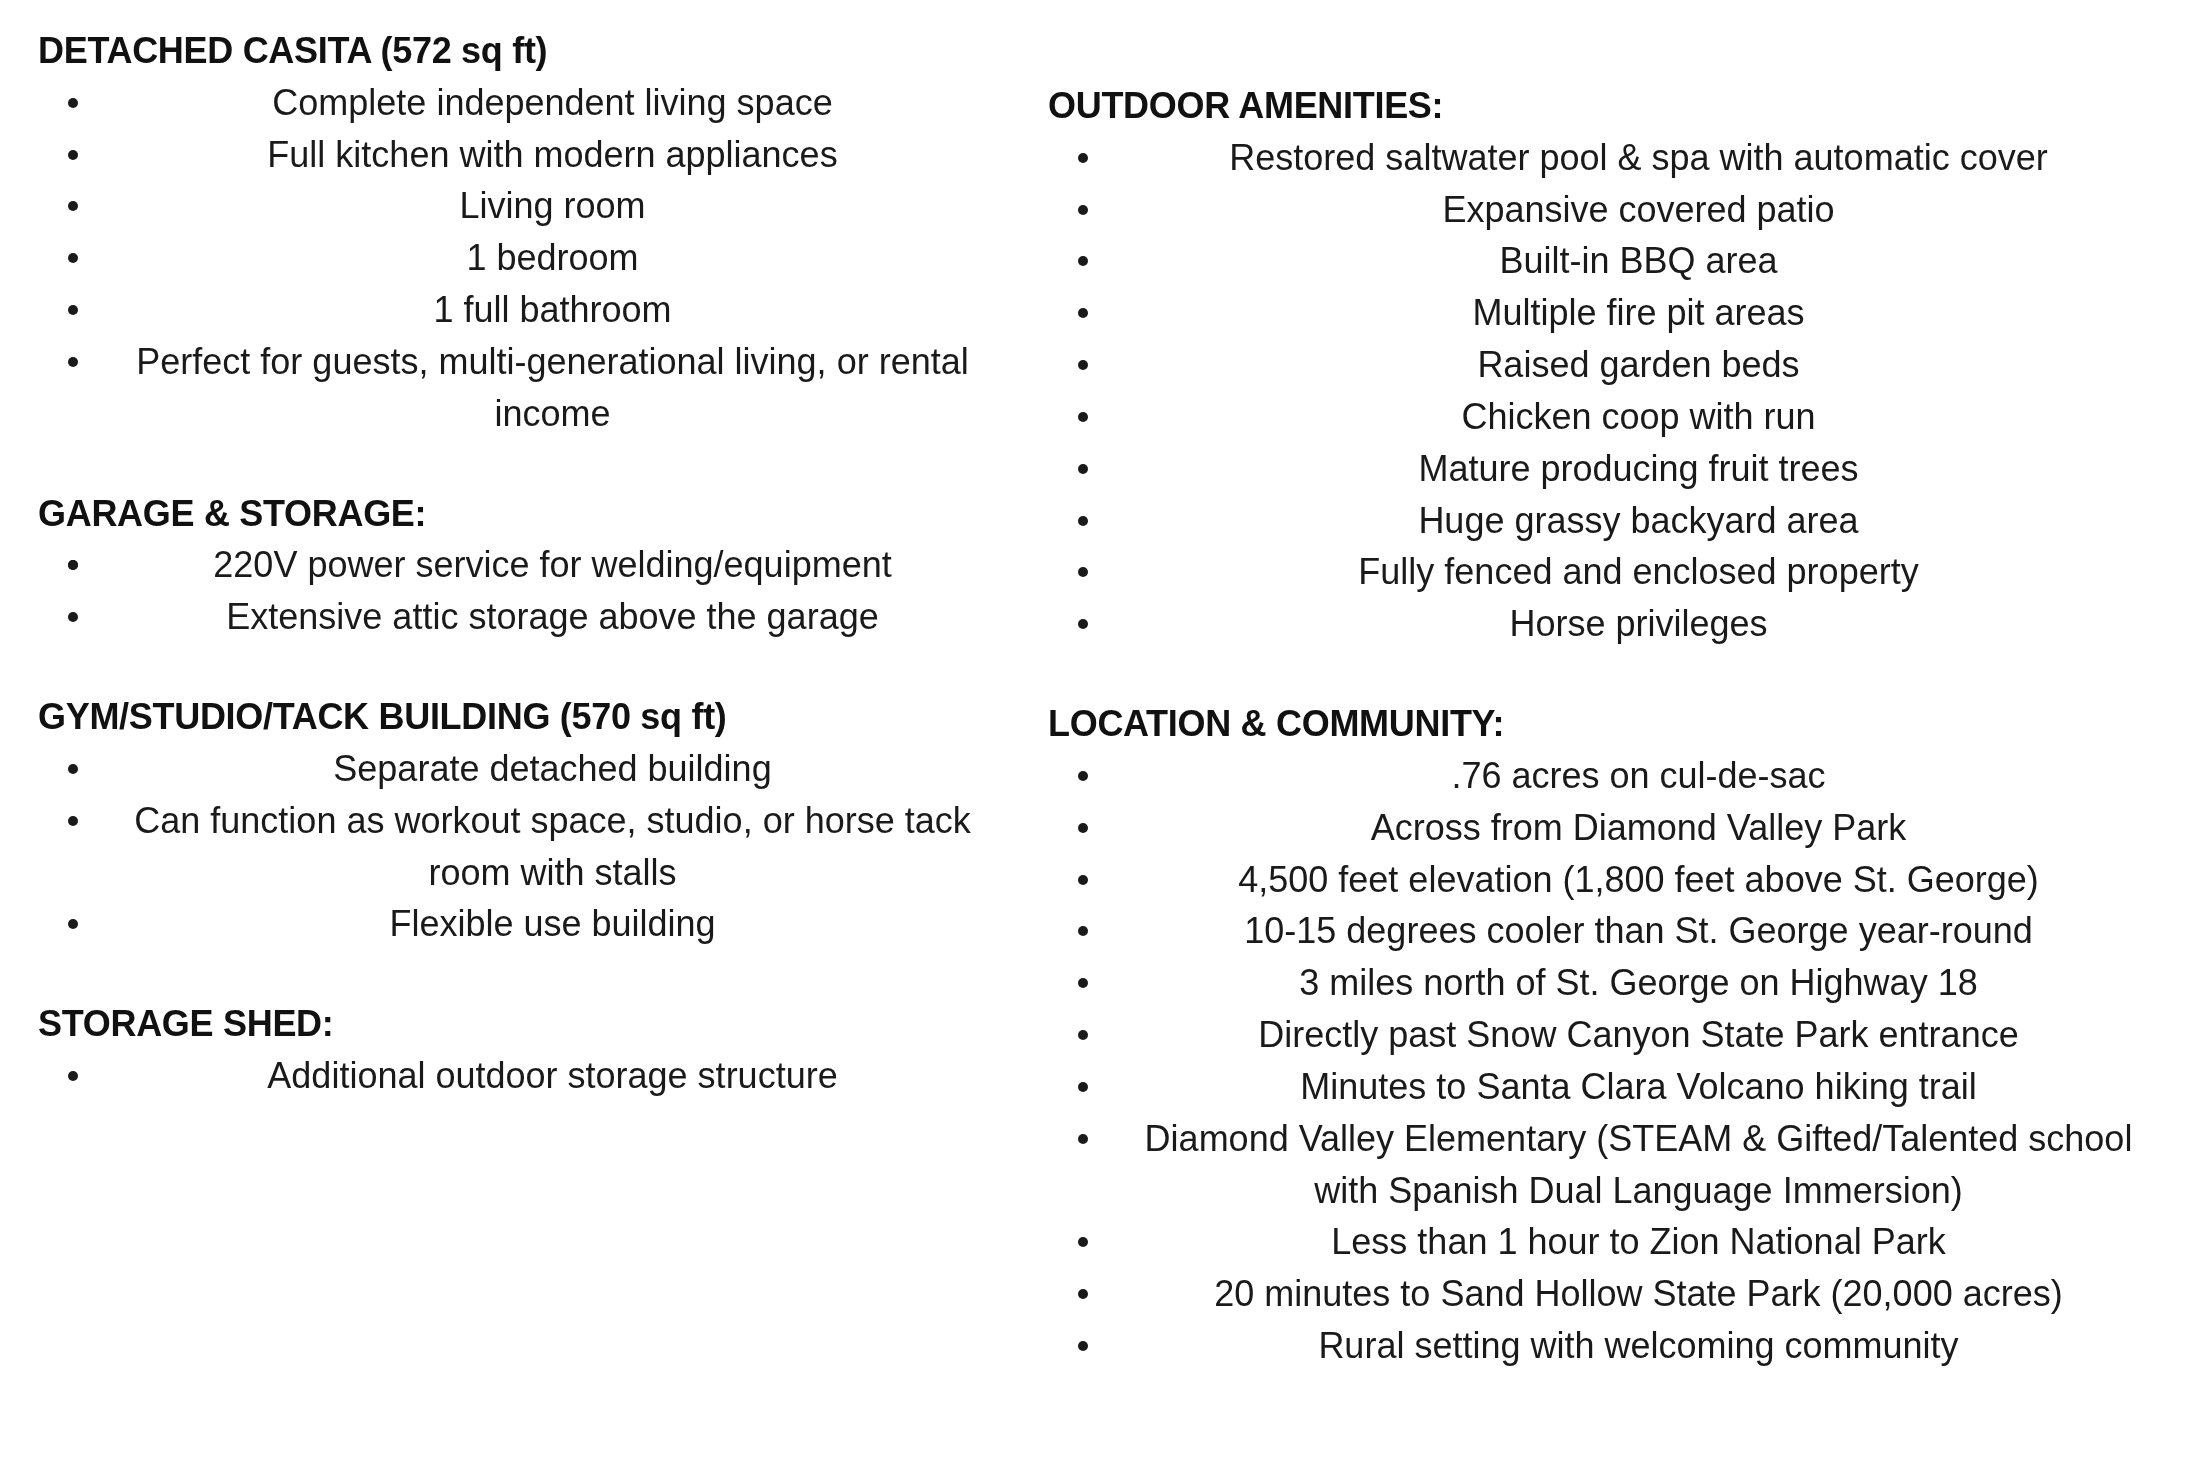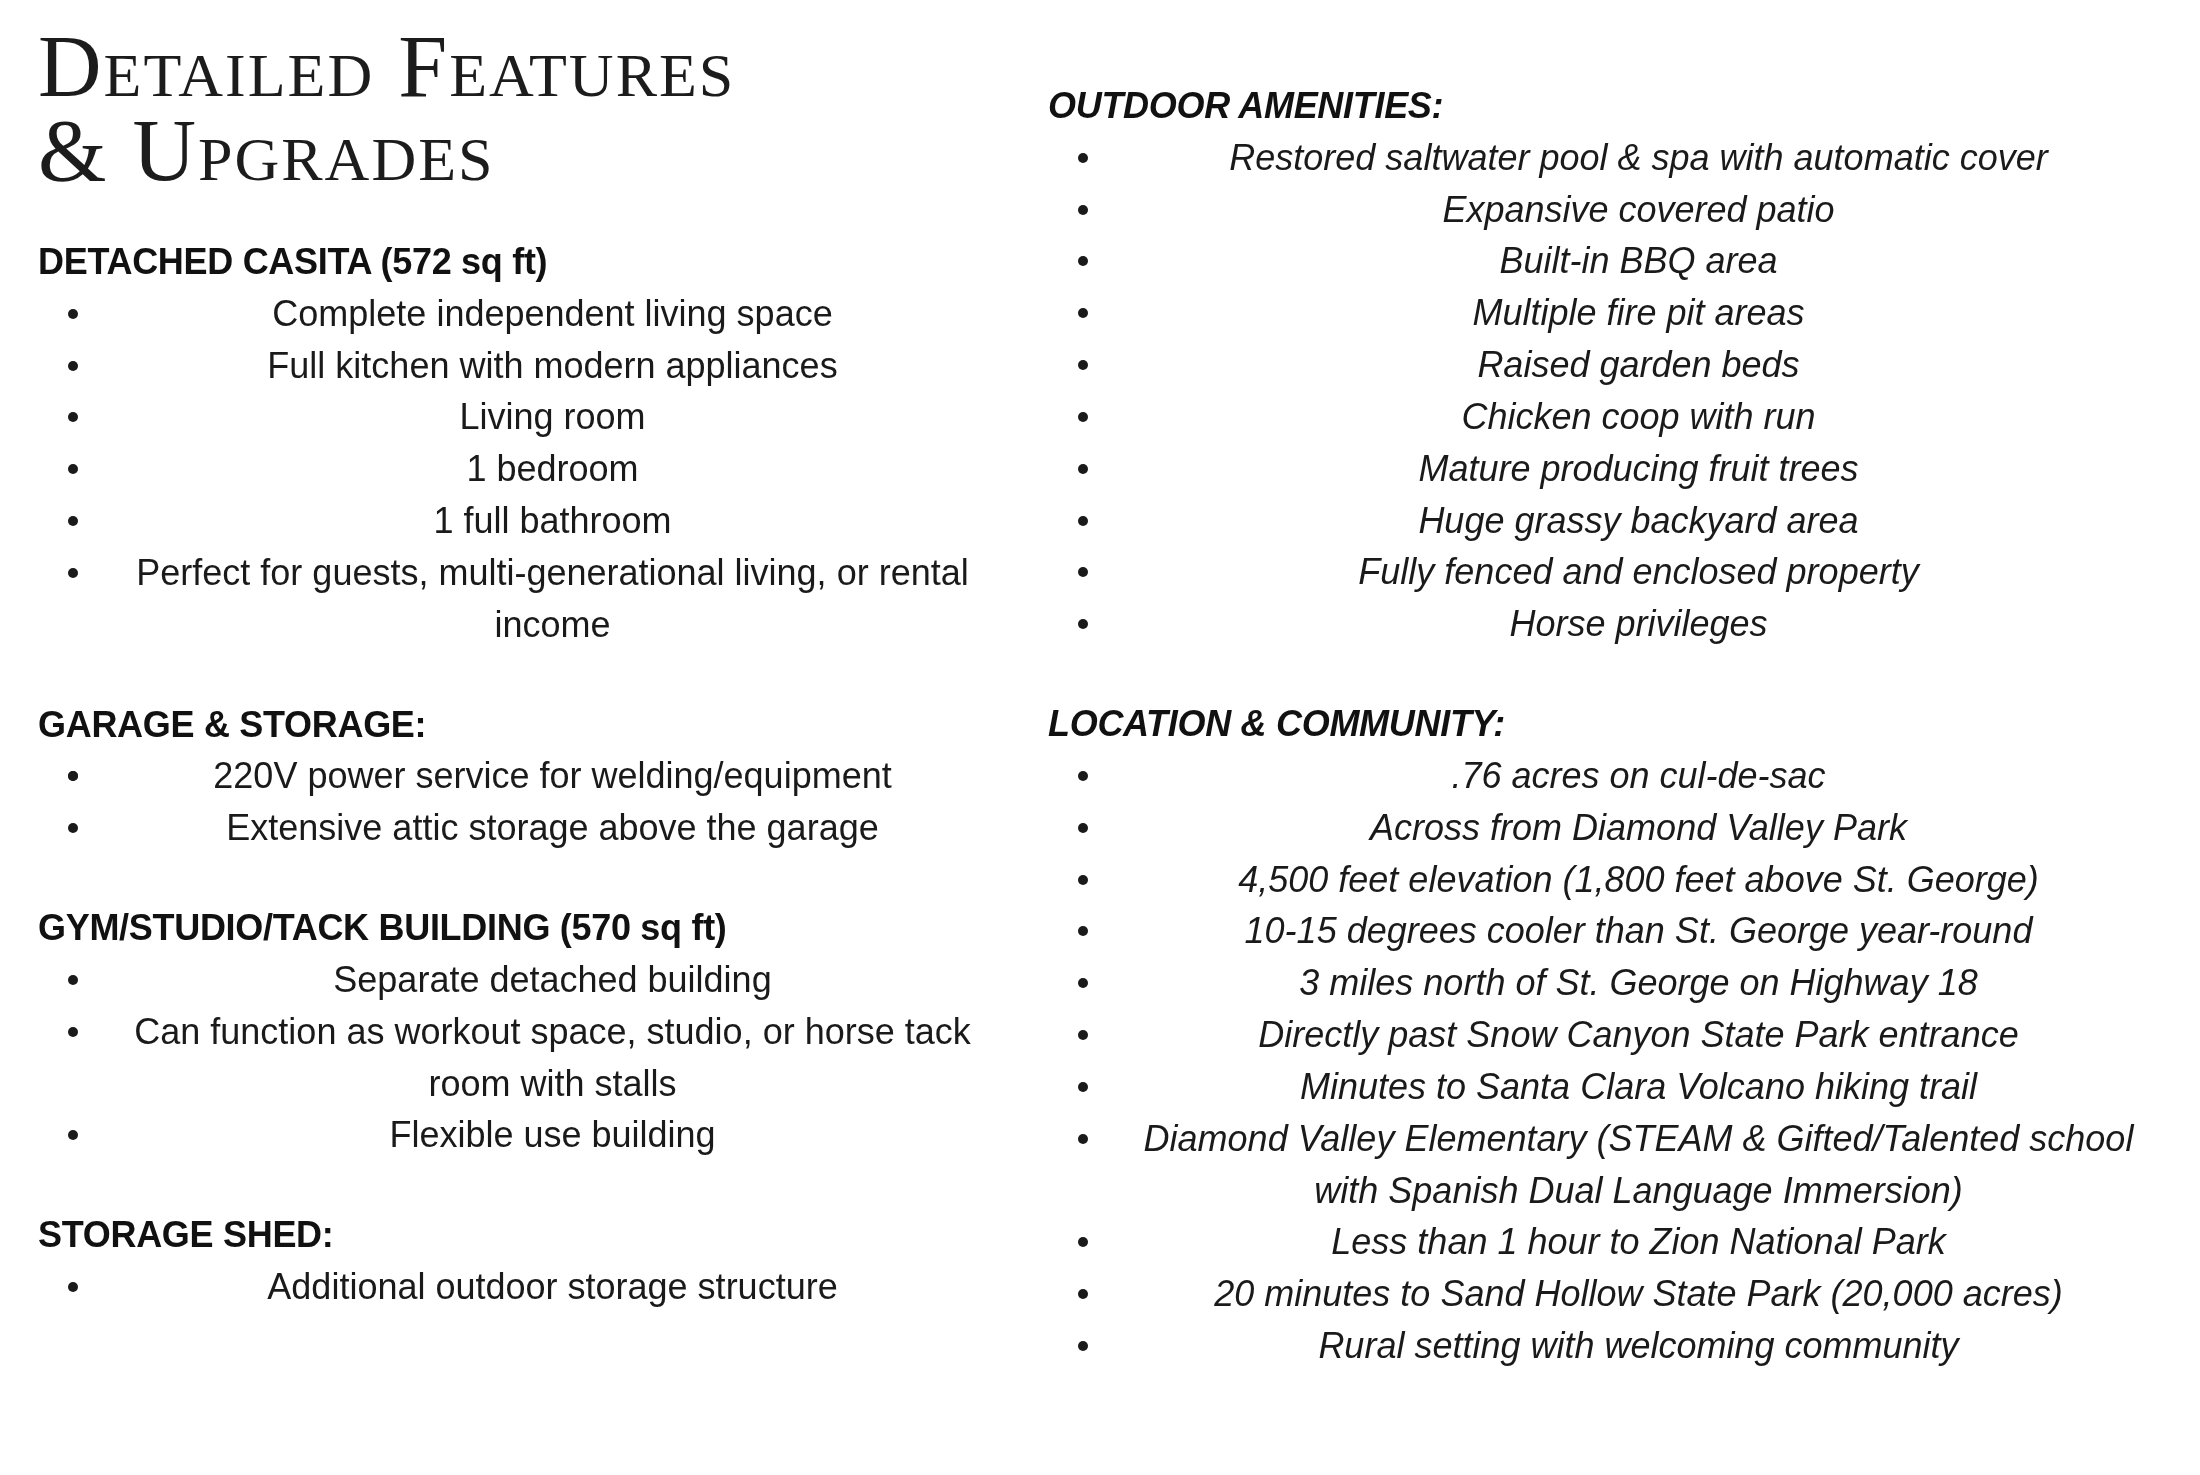--- a/index.html
+++ b/index.html
@@ -12,21 +12,21 @@
     overflow: hidden;
   }
   .page {
     width: 2200px;
     height: 1475px;
     padding: 25px 35px 0 38px;
     display: flex;
     gap: 45px;
   }
   .col-left { width: 965px; flex: 0 0 965px; }
-  .col-right { flex: 1 1 auto; padding-top: 55px; max-width: 1117px; font-style: italic; }
+  .col-right { flex: 1 1 auto; padding-top: 55px; max-width: 1117px; }
 
   .title {
     font-family: "Liberation Serif", "DejaVu Serif", serif;
     font-variant: small-caps;
     font-weight: 400;
     font-size: 88px;
     line-height: 0.96;
     letter-spacing: 2px;
     color: #1c1c1c;
     margin-bottom: 42px;
@@ -64,24 +64,20 @@
     height: 10px;
     border-radius: 50%;
     background: #1a1a1a;
   }
 </style>
 </head>
 <body>
 
 <div class="page">
   <div class="col-left">
-    <h1 class="title">
-      <span class="title-line">Detailed Features</span>
-      <span class="title-line">&amp; Upgrades</span>
-    </h1>
     <div class="sections">
         <section class="feature-section">
           <h2 class="section-heading">DETACHED CASITA (572 sq ft)</h2>
           <ul class="feature-list">
             <li class="feature-item"><span class="bullet-dot"></span><span>Complete independent living space</span></li>
             <li class="feature-item"><span class="bullet-dot"></span><span>Full kitchen with modern appliances</span></li>
             <li class="feature-item"><span class="bullet-dot"></span><span>Living room</span></li>
             <li class="feature-item"><span class="bullet-dot"></span><span>1 bedroom</span></li>
             <li class="feature-item"><span class="bullet-dot"></span><span>1 full bathroom</span></li>
             <li class="feature-item"><span class="bullet-dot"></span><span>Perfect for guests, multi-generational living, or rental income</span></li>

